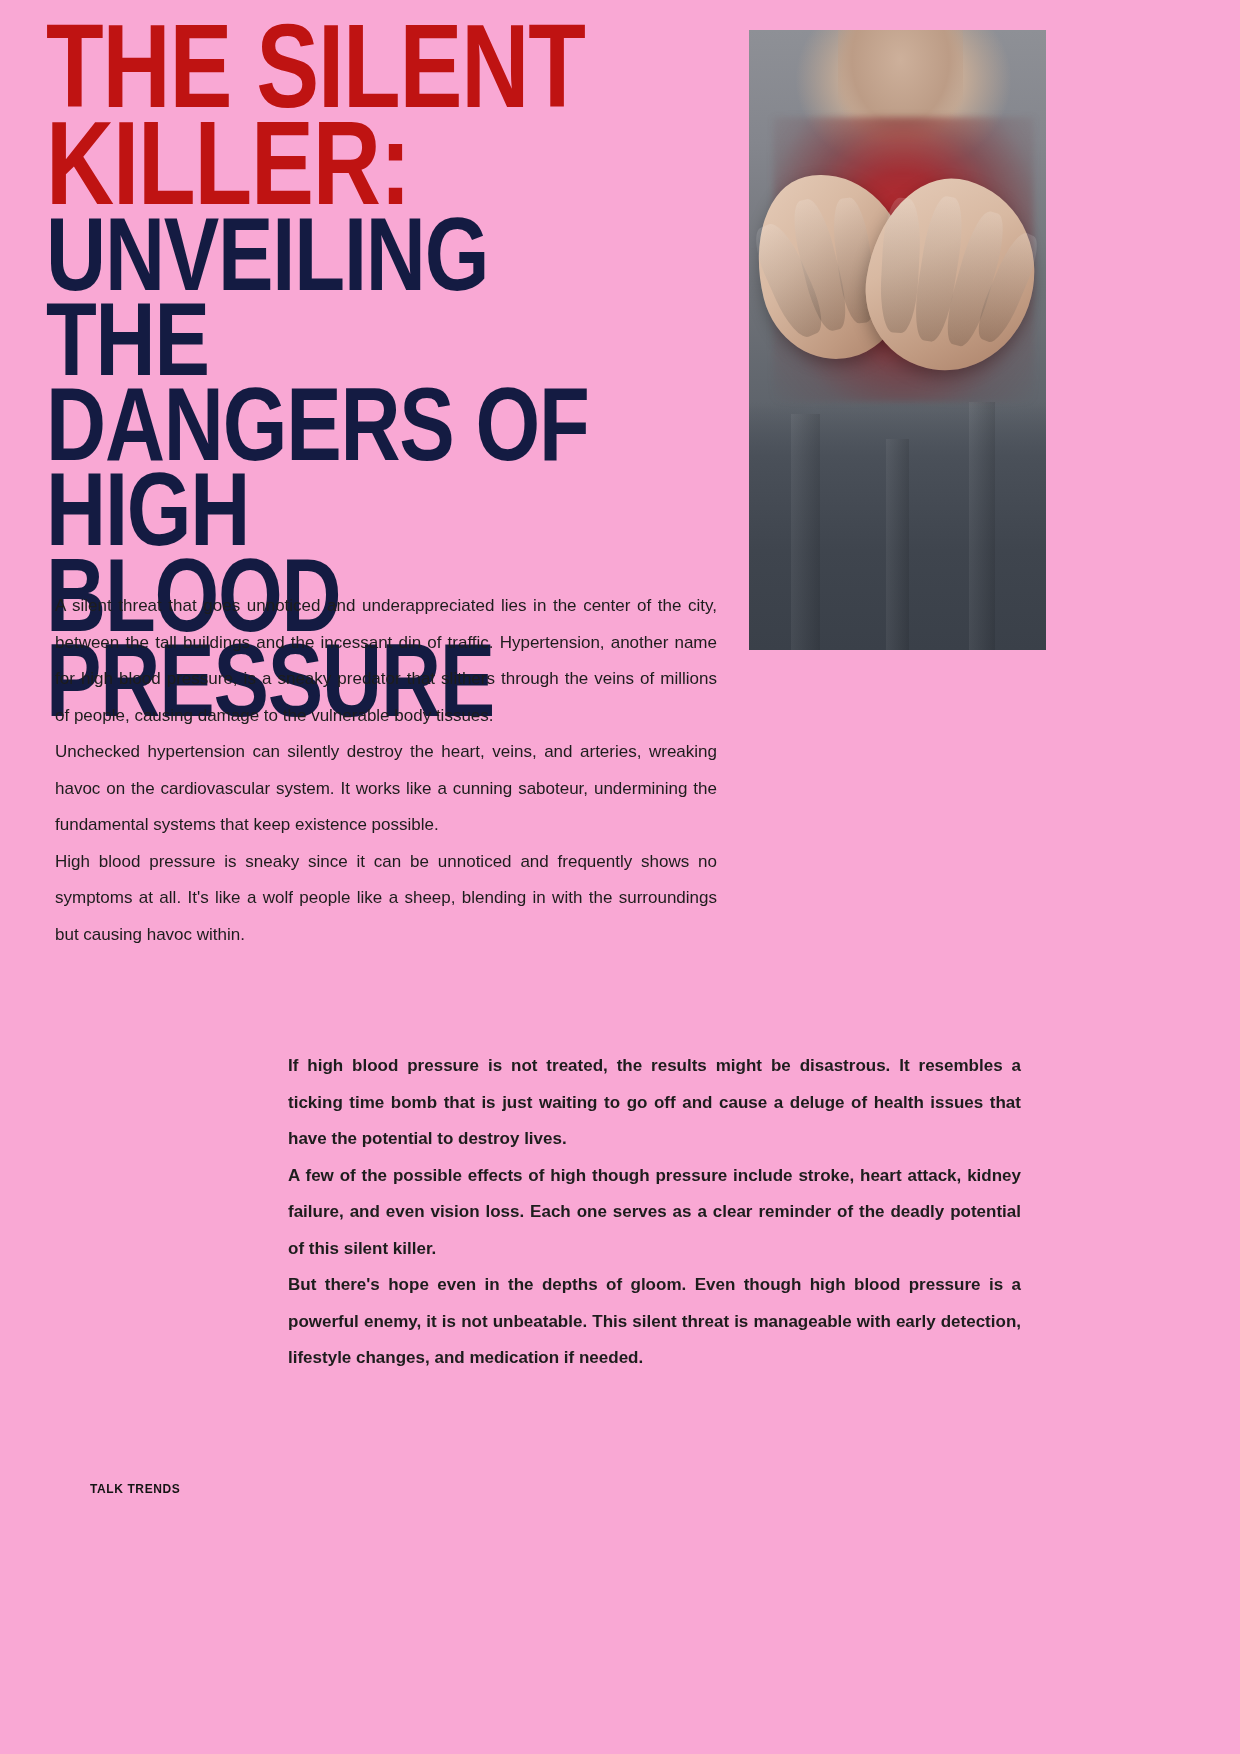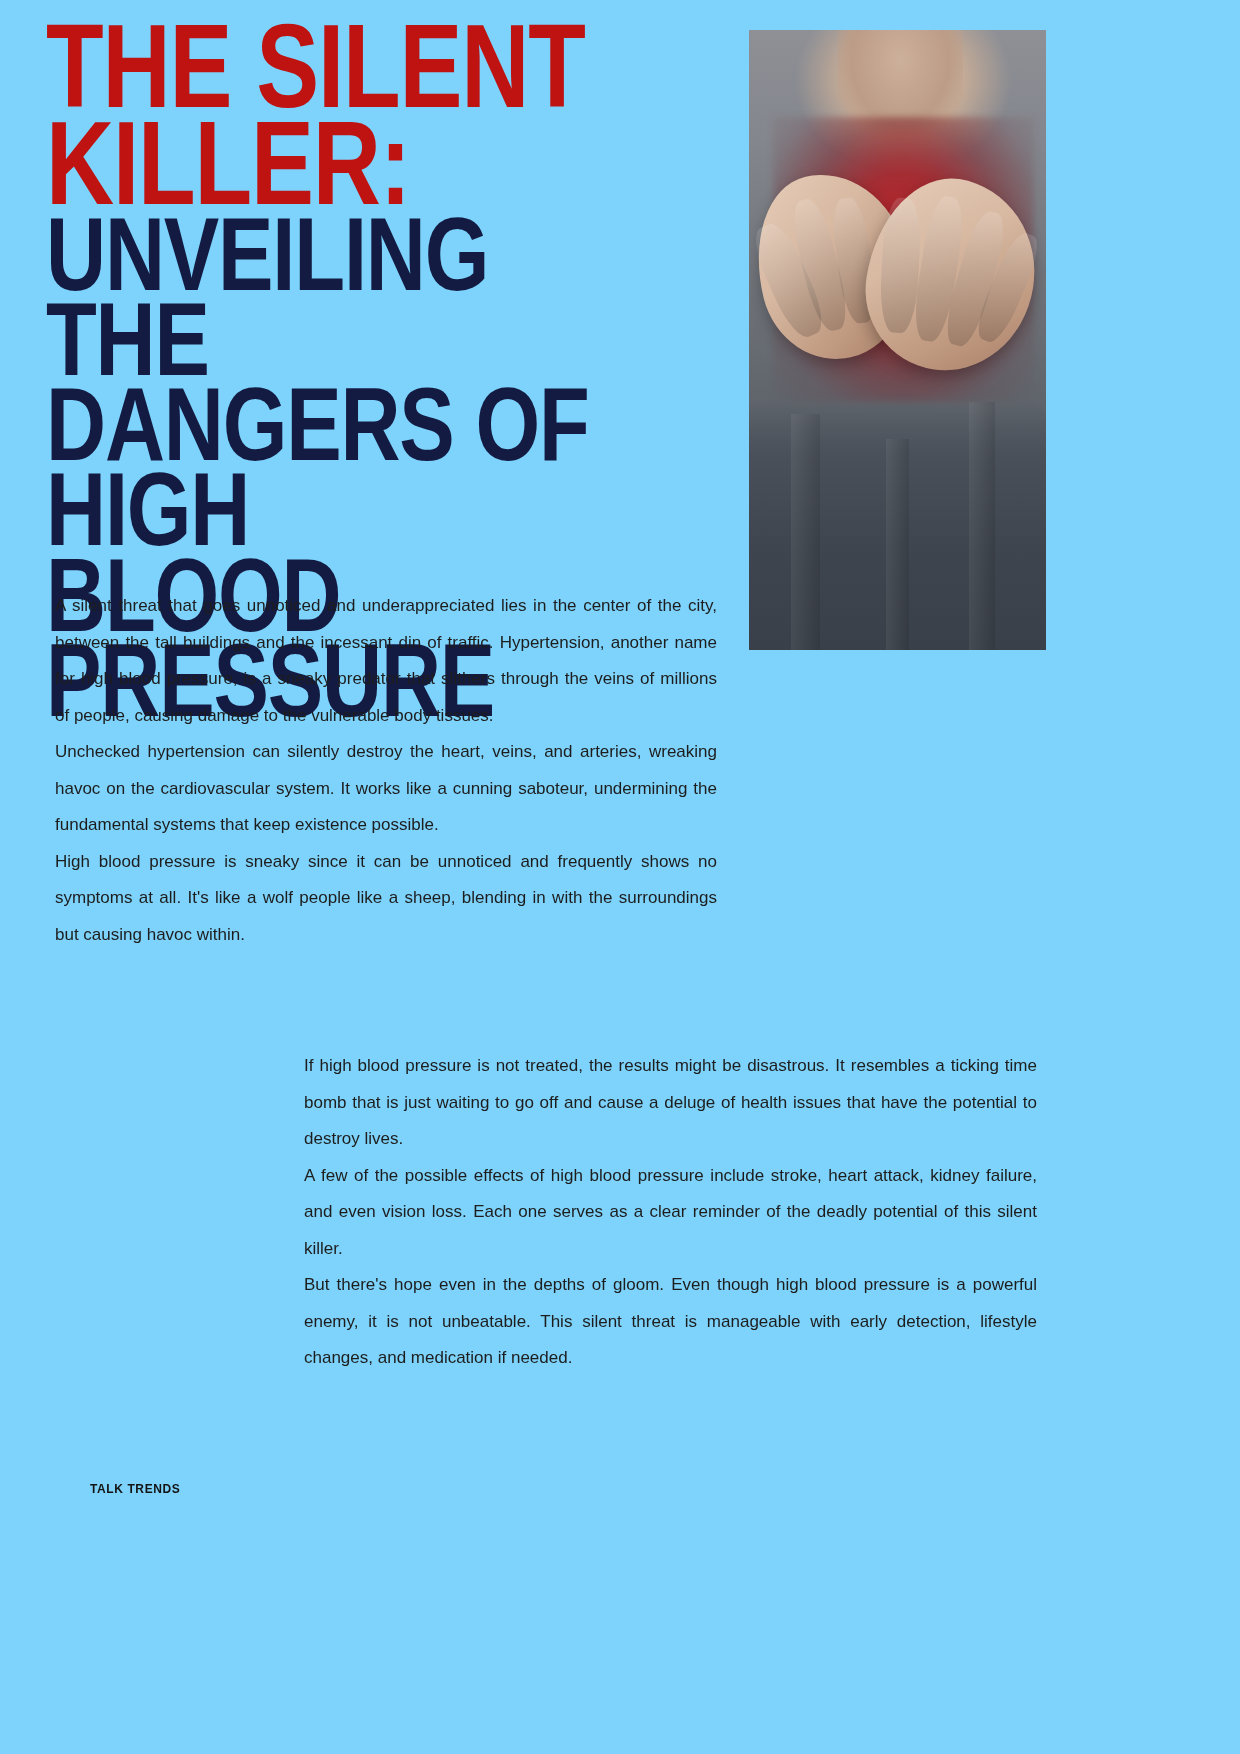--- a/index.html
+++ b/index.html
@@ -11,21 +11,21 @@
     height: 1754px;
     background: #dcdcdc;
     font-family: "Liberation Sans", sans-serif;
     overflow: hidden;
     position: relative;
   }
 
   .page {
     position: absolute;
     inset: 0;
-    background: #7dd3fc;
+    background: #f9a8d4;
   }
 
   
   .headline {
     position: absolute;
     left: 46px;
     top: 18px;
     width: 700px;
   }
   .headline-line {
@@ -133,23 +133,24 @@
 
   
   .col-left {
     position: absolute;
     left: 55px;
     top: 588px;
     width: 662px;
   }
   .col-right {
     position: absolute;
-    left: 304px;
+    left: 288px;
     top: 1048px;
     width: 733px;
+    font-weight: bold;
   }
   .para {
     margin: 0;
     color: #1d1d1d;
     font-size: 17px;
     line-height: 36.5px;
     text-align: justify;
     text-justify: inter-word;
     -webkit-hyphens: none;
     hyphens: none;
@@ -203,19 +204,19 @@
   </div>
 
   <div class="col-left">
     <p class="para">A silent threat that goes unnoticed and underappreciated lies in the center of the city, between the tall buildings and the incessant din of traffic. Hypertension, another name for high blood pressure, is a sneaky predator that slithers through the veins of millions of people, causing damage to the vulnerable body tissues.</p>
     <p class="para">Unchecked hypertension can silently destroy the heart, veins, and arteries, wreaking havoc on the cardiovascular system. It works like a cunning saboteur, undermining the fundamental systems that keep existence possible.</p>
     <p class="para">High blood pressure is sneaky since it can be unnoticed and frequently shows no symptoms at all. It's like a wolf people like a sheep, blending in with the surroundings but causing havoc within.</p>
   </div>
 
   <div class="col-right">
     <p class="para">If high blood pressure is not treated, the results might be disastrous. It resembles a ticking time bomb that is just waiting to go off and cause a deluge of health issues that have the potential to destroy lives.</p>
-    <p class="para">A few of the possible effects of high blood pressure include stroke, heart attack, kidney failure, and even vision loss. Each one serves as a clear reminder of the deadly potential of this silent killer.</p>
+    <p class="para">A few of the possible effects of high though pressure include stroke, heart attack, kidney failure, and even vision loss. Each one serves as a clear reminder of the deadly potential of this silent killer.</p>
     <p class="para">But there's hope even in the depths of gloom. Even though high blood pressure is a powerful enemy, it is not unbeatable. This silent threat is manageable with early detection, lifestyle changes, and medication if needed.</p>
   </div>
 
   <div class="footer">TALK TRENDS</div>
 
 </div>
 
 </body></html>

